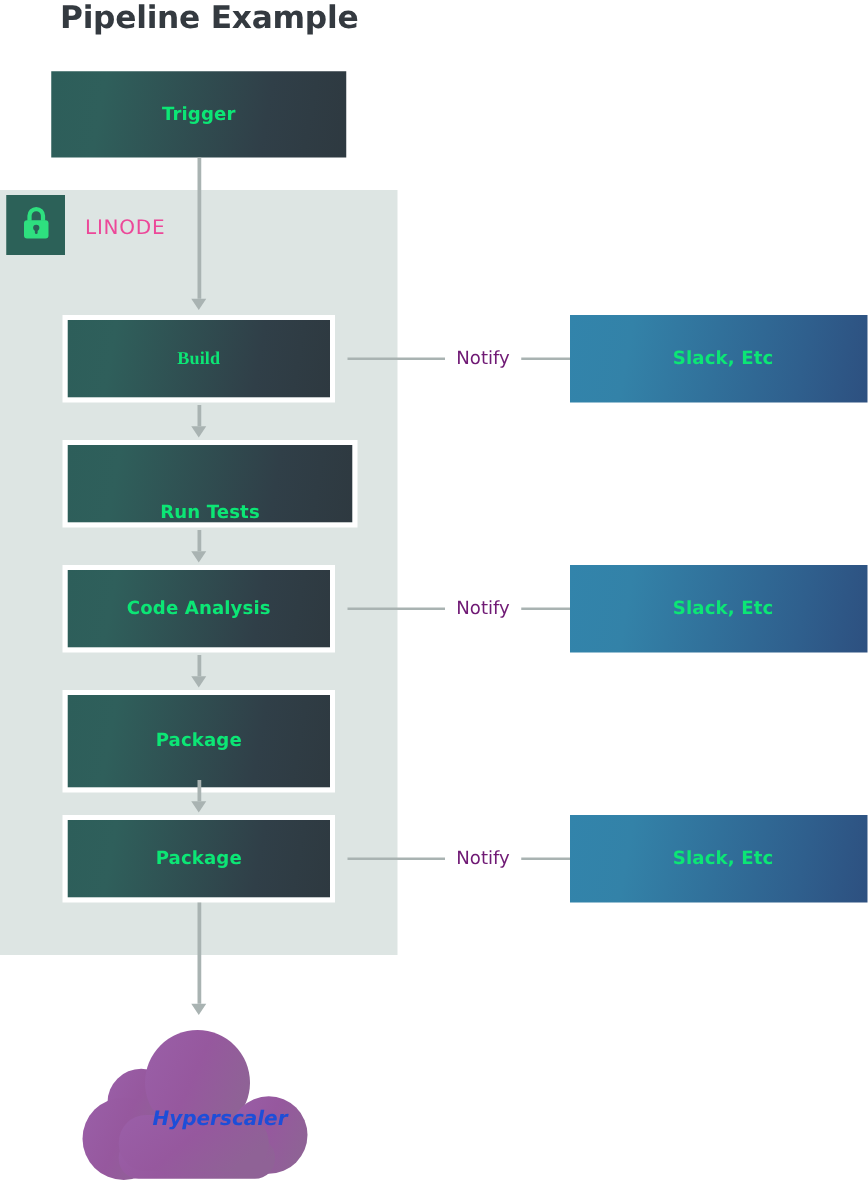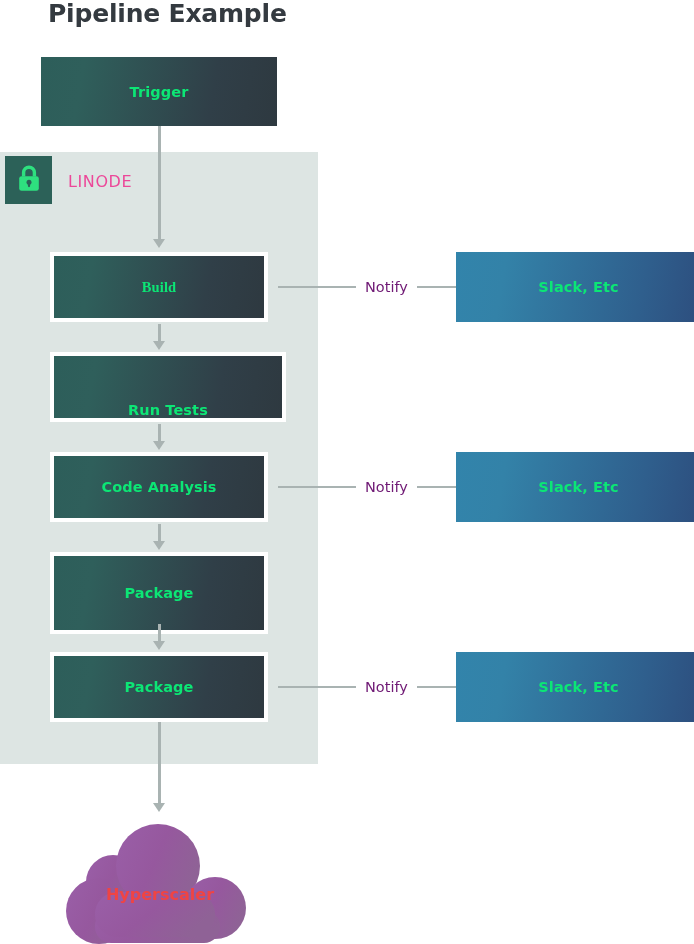--- a/index.html
+++ b/index.html
@@ -148,33 +148,34 @@
     left: 55px;
     top: 820px;
     width: 210px;
     height: 124px;
   }
   #hyperscaler-cloud svg {
     display: block;
   }
   #hyperscaler-label {
     position: absolute;
-    left: 0;
+    left: 16px;
     top: 0;
     width: 210px;
     height: 124px;
     display: flex;
     align-items: center;
     justify-content: center;
     padding-top: 24px;
     box-sizing: border-box;
     font-size: 16px;
     font-weight: bold;
-    color: #ef4444;
+    color: #1d4ed8;
     pointer-events: none;
+    font-style: italic;
   }
 </style>
 </head>
 <body>
 
 <div id="diagram-title">Pipeline Example</div>
 
 <div id="linode-panel"></div>
 
 <div id="linode-lock-badge">

